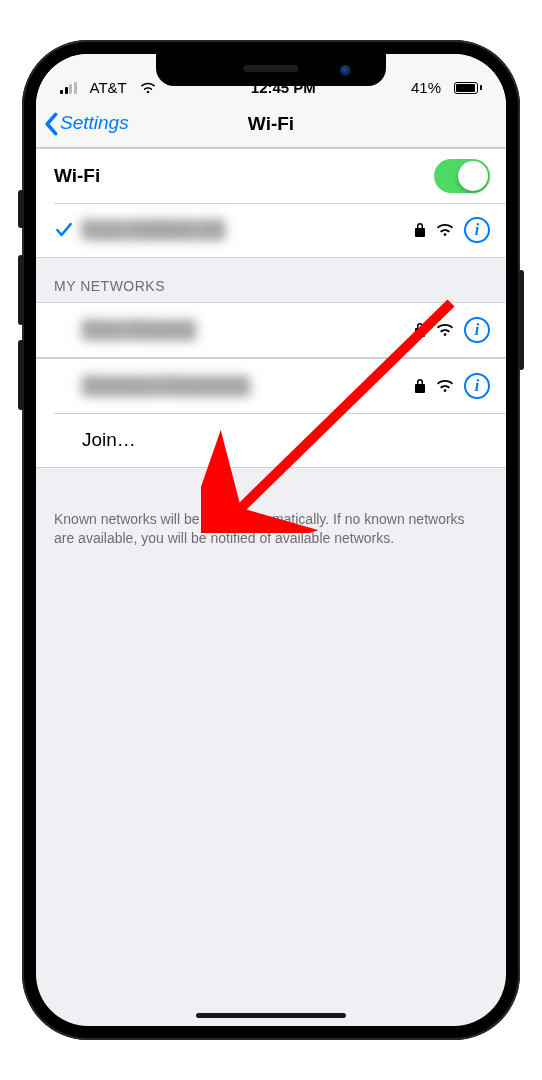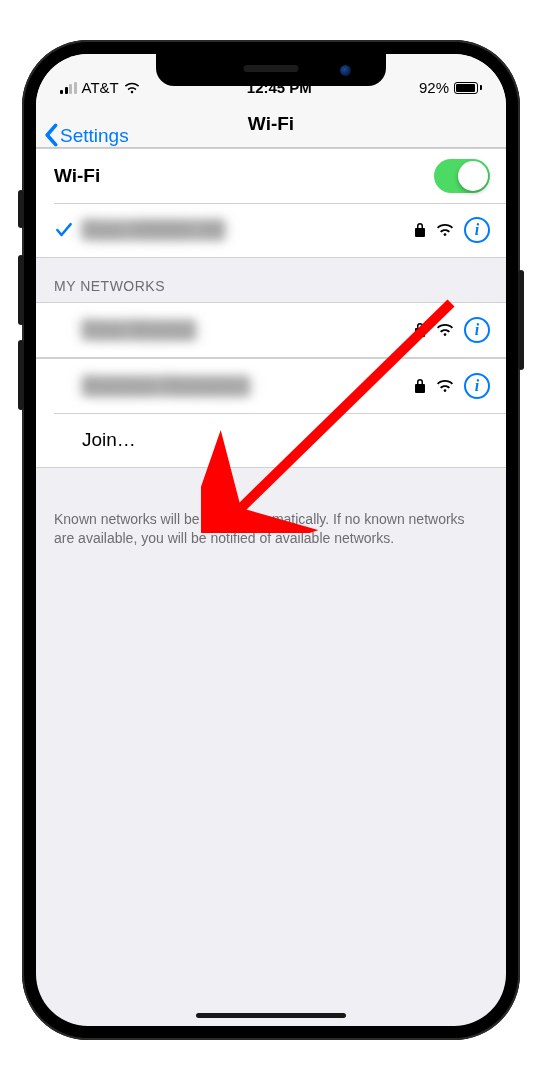--- a/index.html
+++ b/index.html
@@ -59,42 +59,42 @@
     align-items: flex-end;
     justify-content: space-between;
     padding: 0 24px 4px 24px;
     background: #f7f7f8;
     font-size: 15px;
     font-weight: 500;
     color: #000;
     position: relative;
     z-index: 10;
   }
-  .status-left, .status-right { display:flex; align-items:center; gap:5px; }
+  .status-left, .status-right { display:flex; align-items:center; gap:13px; }
   .signal-bars { display:flex; align-items:flex-end; gap:1.5px; height:12px;}
   .signal-bars span{ width:3px; background:#000; border-radius:1px;}
   .signal-bars span.off{ background:#bbb;}
   .b1{height:4px;} .b2{height:7px;} .b3{height:10px;} .b4{height:12px;}
   .wifi-glyph svg{width:16px;height:16px;display:block;}
   .battery { display:flex; align-items:center; gap:2px;}
   .battery-body{ width:24px;height:12px;border:1px solid #000;border-radius:3px;position:relative;}
   .battery-fill{ position:absolute;left:1px;top:1px;bottom:1px;background:#000;border-radius:1px;}
   .battery-cap{ width:2px;height:5px;background:#000;border-radius:0 1px 1px 0;}
 
   .nav-bar {
     height: 48px;
     background: #f7f7f8;
     display:flex; align-items:center; justify-content:center;
     position:relative;
     border-bottom:1px solid #c9c9cc;
   }
   .nav-back{
-    position:absolute; left:8px; top:4px; bottom:0;
-    display:flex; align-items:flex-end;
-    color:#007aff; font-size:19px;
+    position:absolute; left:8px; top:12px; bottom:0;
+    display:flex; align-items:flex-start;
+    color:#007aff; font-size:19px;font-style:italic;
   }
   .nav-back svg{ width:16px;height:24px;display:block;}
   .nav-title{ font-size:19px; font-weight:600; color:#000;}
 
   .content{ flex:1; overflow:hidden; position:relative; }
 
   .section-header{
     padding:20px 18px 8px;
     font-size:14px;
     color:#6d6d72;
@@ -192,21 +192,21 @@
         </span>
         <span>AT&amp;T</span>
         <span class="wifi-glyph">
           <svg viewBox="0 0 24 24">
               <path fill="#000" d="M12 20c1 0 1.9-.9 1.9-1.9S13 16.2 12 16.2s-1.9.9-1.9 1.9S11 20 12 20zm0-6.7c1.9 0 3.6.8 4.9 2l1.7-1.7C16.9 11.9 14.6 11 12 11s-4.9.9-6.6 2.6l1.7 1.7c1.3-1.2 3-2 4.9-2zM12 6.3c3.5 0 6.7 1.4 9 3.7l1.7-1.7C19.9 5.5 16.1 4 12 4S4.1 5.5 1.3 8.3L3 10c2.3-2.3 5.5-3.7 9-3.7z"></path>
             </svg>
         </span>
       </div>
       <div style="font-weight:600;">12:45 PM</div>
       <div class="status-right">
-        <span>92%</span>
+        <span>41%</span>
         <span class="battery">
           <span class="battery-body">
               <span class="battery-fill" id="batt-fill" style="width: 19.14px;"></span>
             </span>
           <span class="battery-cap"></span>
         </span>
       </div>
     </div>
 
     <div class="nav-bar">

